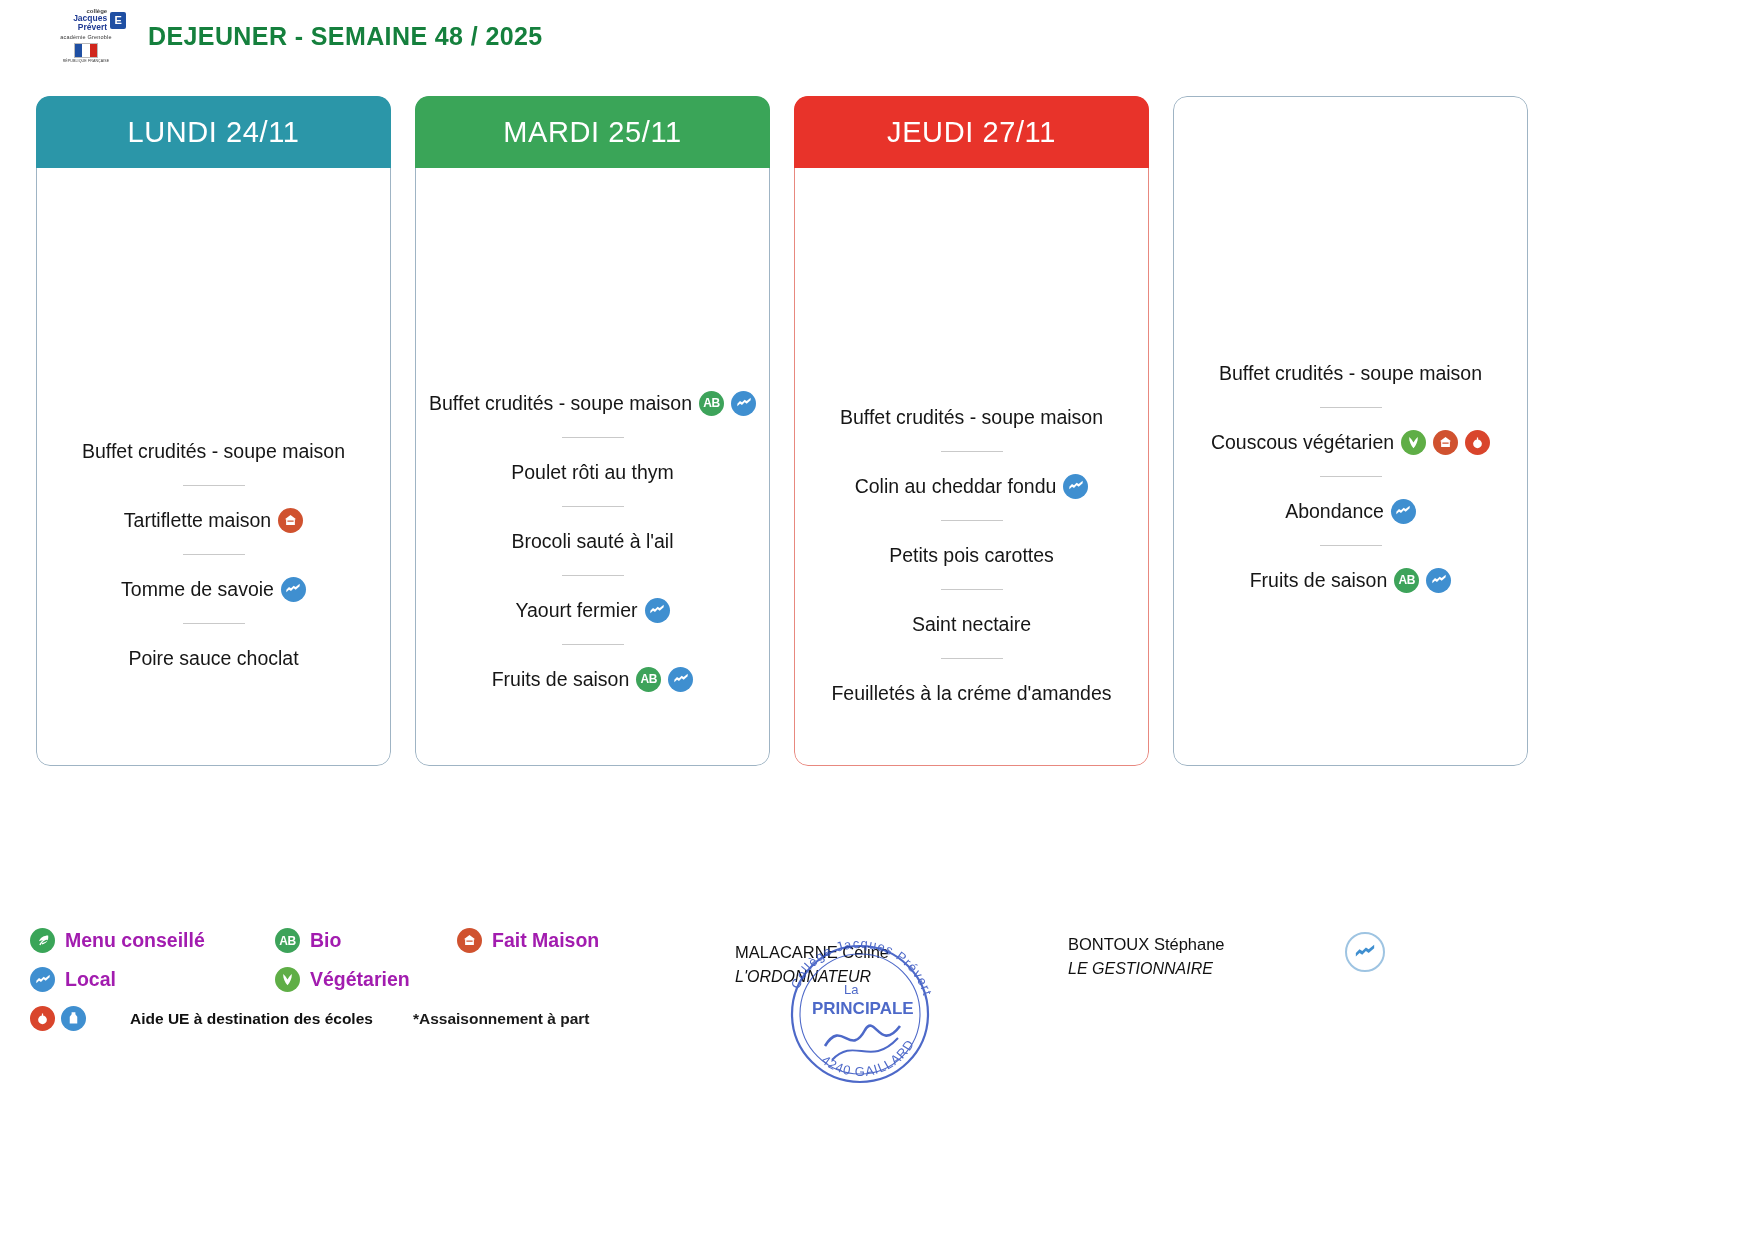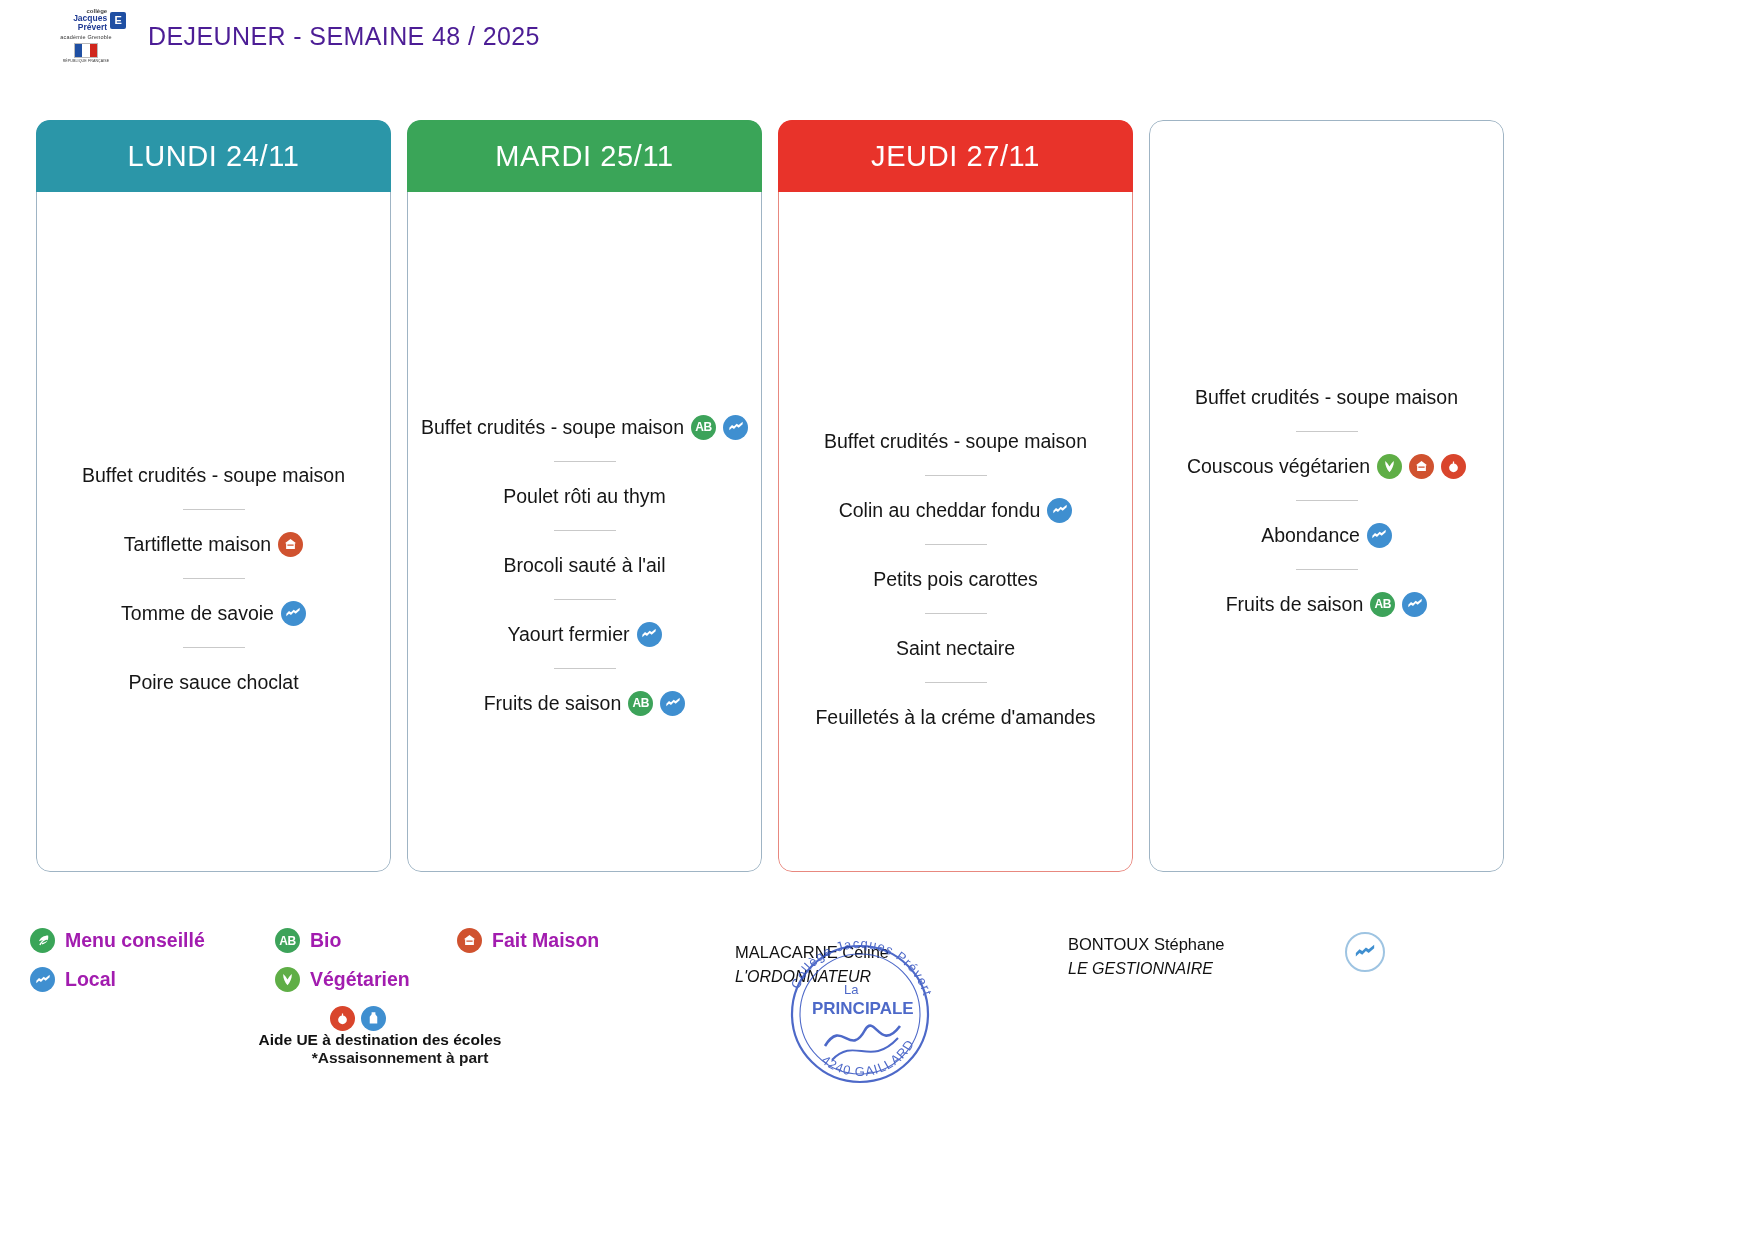--- a/index.html
+++ b/index.html
@@ -83,35 +83,34 @@
     color: #333;
     letter-spacing: .1px;
     margin-top: 1px;
   }
 
   #doc-title {
     position: absolute;
     left: 148px;
     top: 22px;
     font-size: 25px;
-    font-weight: normal;
+    font-weight: bold;
     letter-spacing: .4px;
-    color: #4c1d95;
+    color: #15803d;
   }
 
   
   #days {
     position: absolute;
     top: 96px;
     left: 36px;
     width: 1690px;
-    height: 752px;
-    display: flex;
-    gap: 16px;
-    margin-top: 24px;
+    height: 670px;
+    display: flex;
+    gap: 24px;
   }
   .day-card {
     width: 355px;
     border-radius: 14px;
     background: #fff;
     display: flex;
     flex-direction: column;
     overflow: hidden;
     position: relative;
   }
@@ -218,21 +217,20 @@
   #lg-col2 { width: 182px; }
   .legend-note {
     font-size: 15.5px;
     font-weight: bold;
     color: #111;
   }
   #legend-bottom {
     display: flex;
     align-items: center;
     margin-top: 4px;
-    flex-direction: column;
   }
   #ue-badges { display:flex; gap:6px; width: 100px; }
   #assais {
     margin-left: 40px;
     font-size: 15.5px;
     font-weight: bold;
   }
 
   
   .sig {

